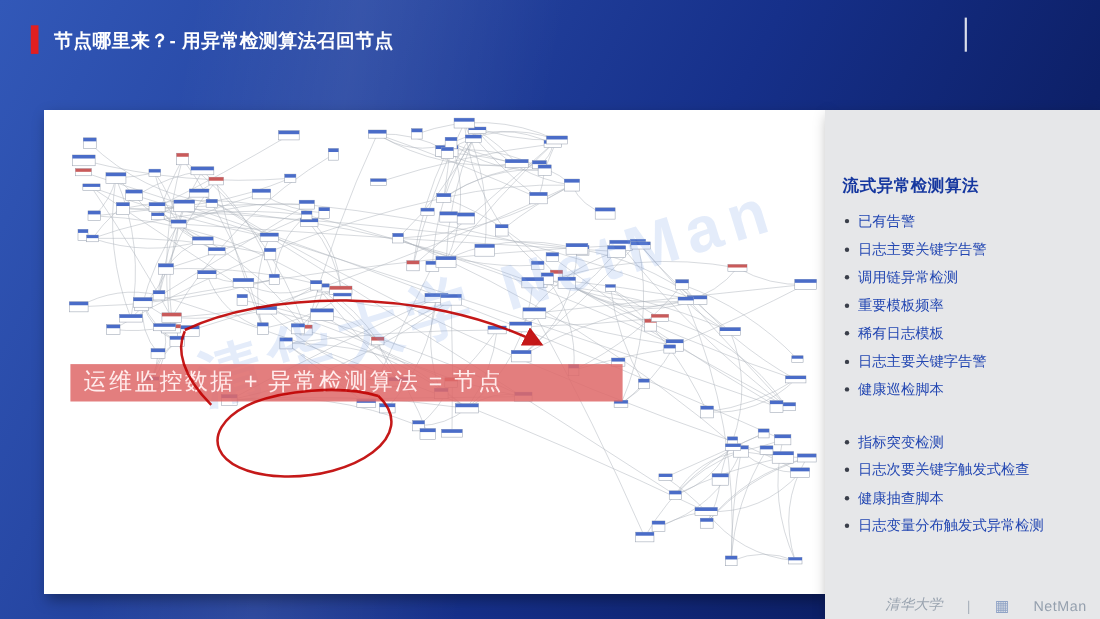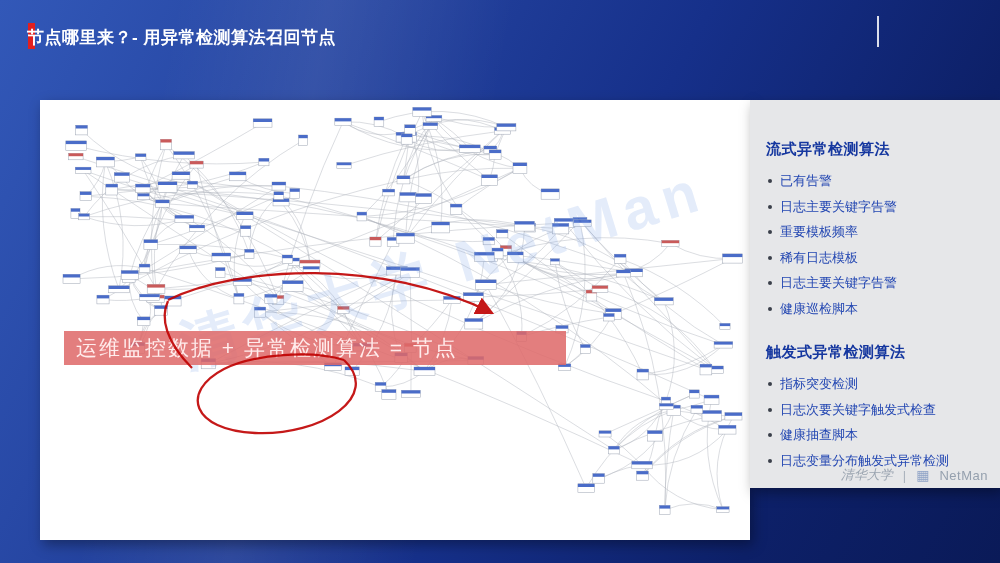--- a/index.html
+++ b/index.html
@@ -5,47 +5,47 @@
   * { margin:0; padding:0; box-sizing:border-box; }
   html,body { background:#0a1a4a; }
   body { font-family:"Liberation Sans", sans-serif; }
   .slide { position:relative; width:1000px; height:563px; overflow:hidden;
     background:linear-gradient(118deg,#3258b8 0%,#24439f 30%,#16308a 55%,#0d2068 80%,#0a1a58 100%); }
   .slide::before { content:""; position:absolute; inset:0; pointer-events:none;
     background:linear-gradient(100deg,rgba(255,255,255,0) 16%,rgba(255,255,255,0.08) 30%,rgba(255,255,255,0) 47%); }
 
   
   .title-accent { position:absolute; left:28px; top:23px; width:7px; height:26px; background:#e11f1f; }
-  .slide-title { position:absolute; left:27px; top:26px; font-size:17px; font-weight:bold; color:#ffffff; letter-spacing:0.5px; }
+  .slide-title { position:absolute; left:49px; top:26px; font-size:17px; font-weight:bold; color:#ffffff; letter-spacing:0.5px; }
   .title-divider { position:absolute; left:877px; top:16px; width:2px; height:31px; background:rgba(255,255,255,0.85); }
 
   
   .graph-panel { position:absolute; left:40px; top:100px; width:710px; height:440px; background:#ffffff;
     overflow:hidden; box-shadow:3px 5px 12px rgba(0,0,0,0.35); }
   .graph-svg { position:absolute; left:0; top:0; z-index:1; }
   .watermark { position:absolute; left:130px; top:130px; z-index:2; transform:rotate(-17deg);
     font-size:58px; font-weight:bold; letter-spacing:8px; white-space:nowrap;
     color:rgba(118,158,228,0.20); pointer-events:none; }
   .banner { position:absolute; left:24px; top:231px; width:502px; height:34px; z-index:3;
     background:rgba(222,105,105,0.86); color:#ffecec; font-size:21px; line-height:34px;
     padding-left:12px; letter-spacing:2px; white-space:nowrap; }
   .arrow-svg { position:absolute; left:0; top:0; z-index:4; pointer-events:none; }
 
   
-  .algo-panel { position:absolute; left:750px; top:100px; width:250px; height:388px;
-    background:#e6e7e9; padding:40px 10px 0 16px; box-shadow:3px 5px 12px rgba(0,0,0,0.35); }
+  .algo-panel { position:absolute; left:750px; top:100px; width:250px; height:463px;
+    background:#e6e7e9; padding:60px 10px 0 16px; box-shadow:3px 5px 12px rgba(0,0,0,0.35); }
   .section-heading { font-size:15px; font-weight:bold; color:#15379f; margin-bottom:9px; letter-spacing:0.5px; }
   .algo-section + .algo-section { margin-top:16px; }
   .algo-list { list-style:none; }
   .algo-list li { position:relative; font-size:13px; color:#2347b2; line-height:25.5px; padding-left:14px; white-space:nowrap; }
   .algo-list li::before { content:""; position:absolute; left:2px; top:11px; width:4px; height:4px; border-radius:50%; background:#3a3f4a; }
   .algo-section.first { margin-bottom:22px; }
 
   
-  .footer { position:absolute; right:12px; bottom:4px; display:flex; align-items:center; gap:10px;
+  .footer { position:absolute; right:12px; bottom:4px; display:flex; align-items:center; gap:22px;
     font-size:13px; color:#9aa4b2; }
   .footer .uni { font-family:"Liberation Serif", serif; font-style:italic; color:#9aa4b0; }
   .footer .sep { color:#aab2bd; }
   .footer .grid-icon { font-size:14px; color:#8fa3c6; line-height:1; }
   .footer .brand { font-weight:normal; color:#95a0ae; letter-spacing:0.5px; }
 </style>
 </head>
 <body>
 
 <div class="slide">
@@ -386,29 +386,29 @@
       <path d="M152,268 C126,242 120,218 128,201" fill="none" stroke="#bf0000" stroke-width="2.3" opacity="0.9"></path>
     </svg>
   </div>
 
   <div class="algo-panel">
     <div class="algo-section first">
       <div class="section-heading">流式异常检测算法</div>
       <ul class="algo-list">
         <li>已有告警</li>
         <li>日志主要关键字告警</li>
+        <li>调用链异常检测</li>
         <li>重要模板频率</li>
         <li>稀有日志模板</li>
         <li>日志主要关键字告警</li>
         <li>健康巡检脚本</li>
       </ul>
     </div>
 
     <div class="algo-section">
-      <div class="section-heading">触发式异常检测算法</div>
       <ul class="algo-list">
         <li>指标突变检测</li>
         <li>日志次要关键字触发式检查</li>
         <li>健康抽查脚本</li>
         <li>日志变量分布触发式异常检测</li>
       </ul>
     </div>
 
     <div class="footer">
       <span class="uni">清华大学</span>

